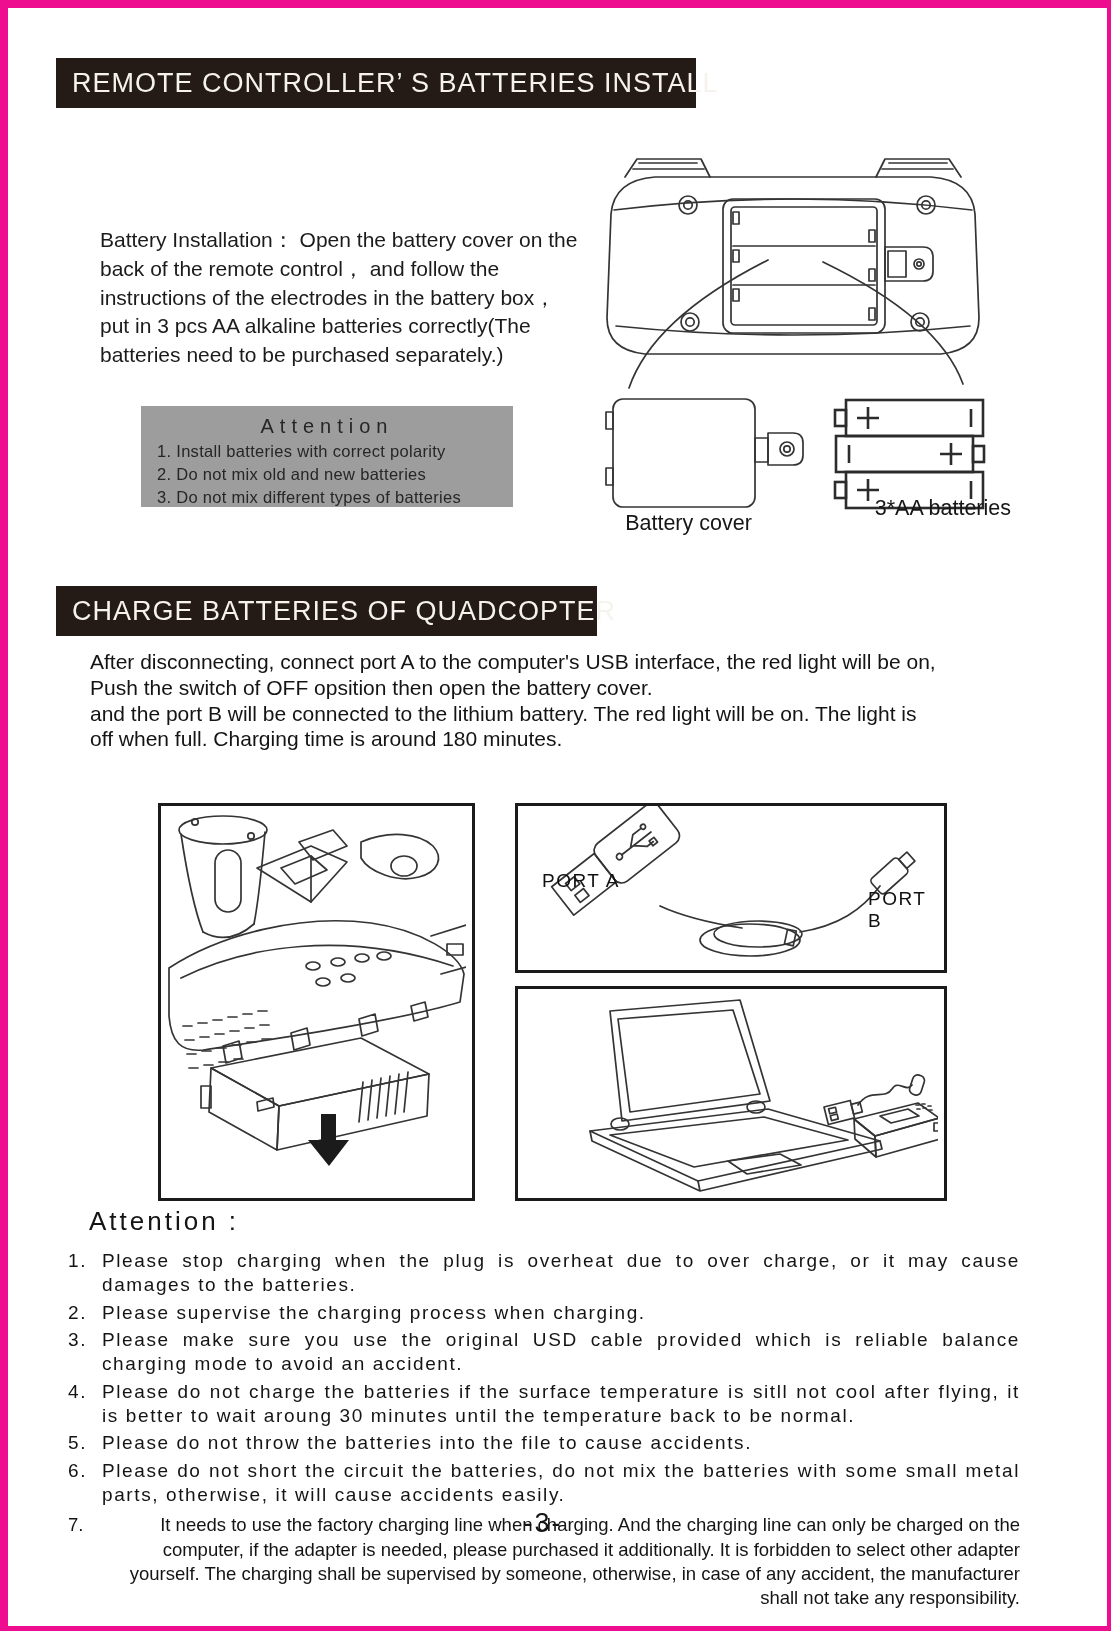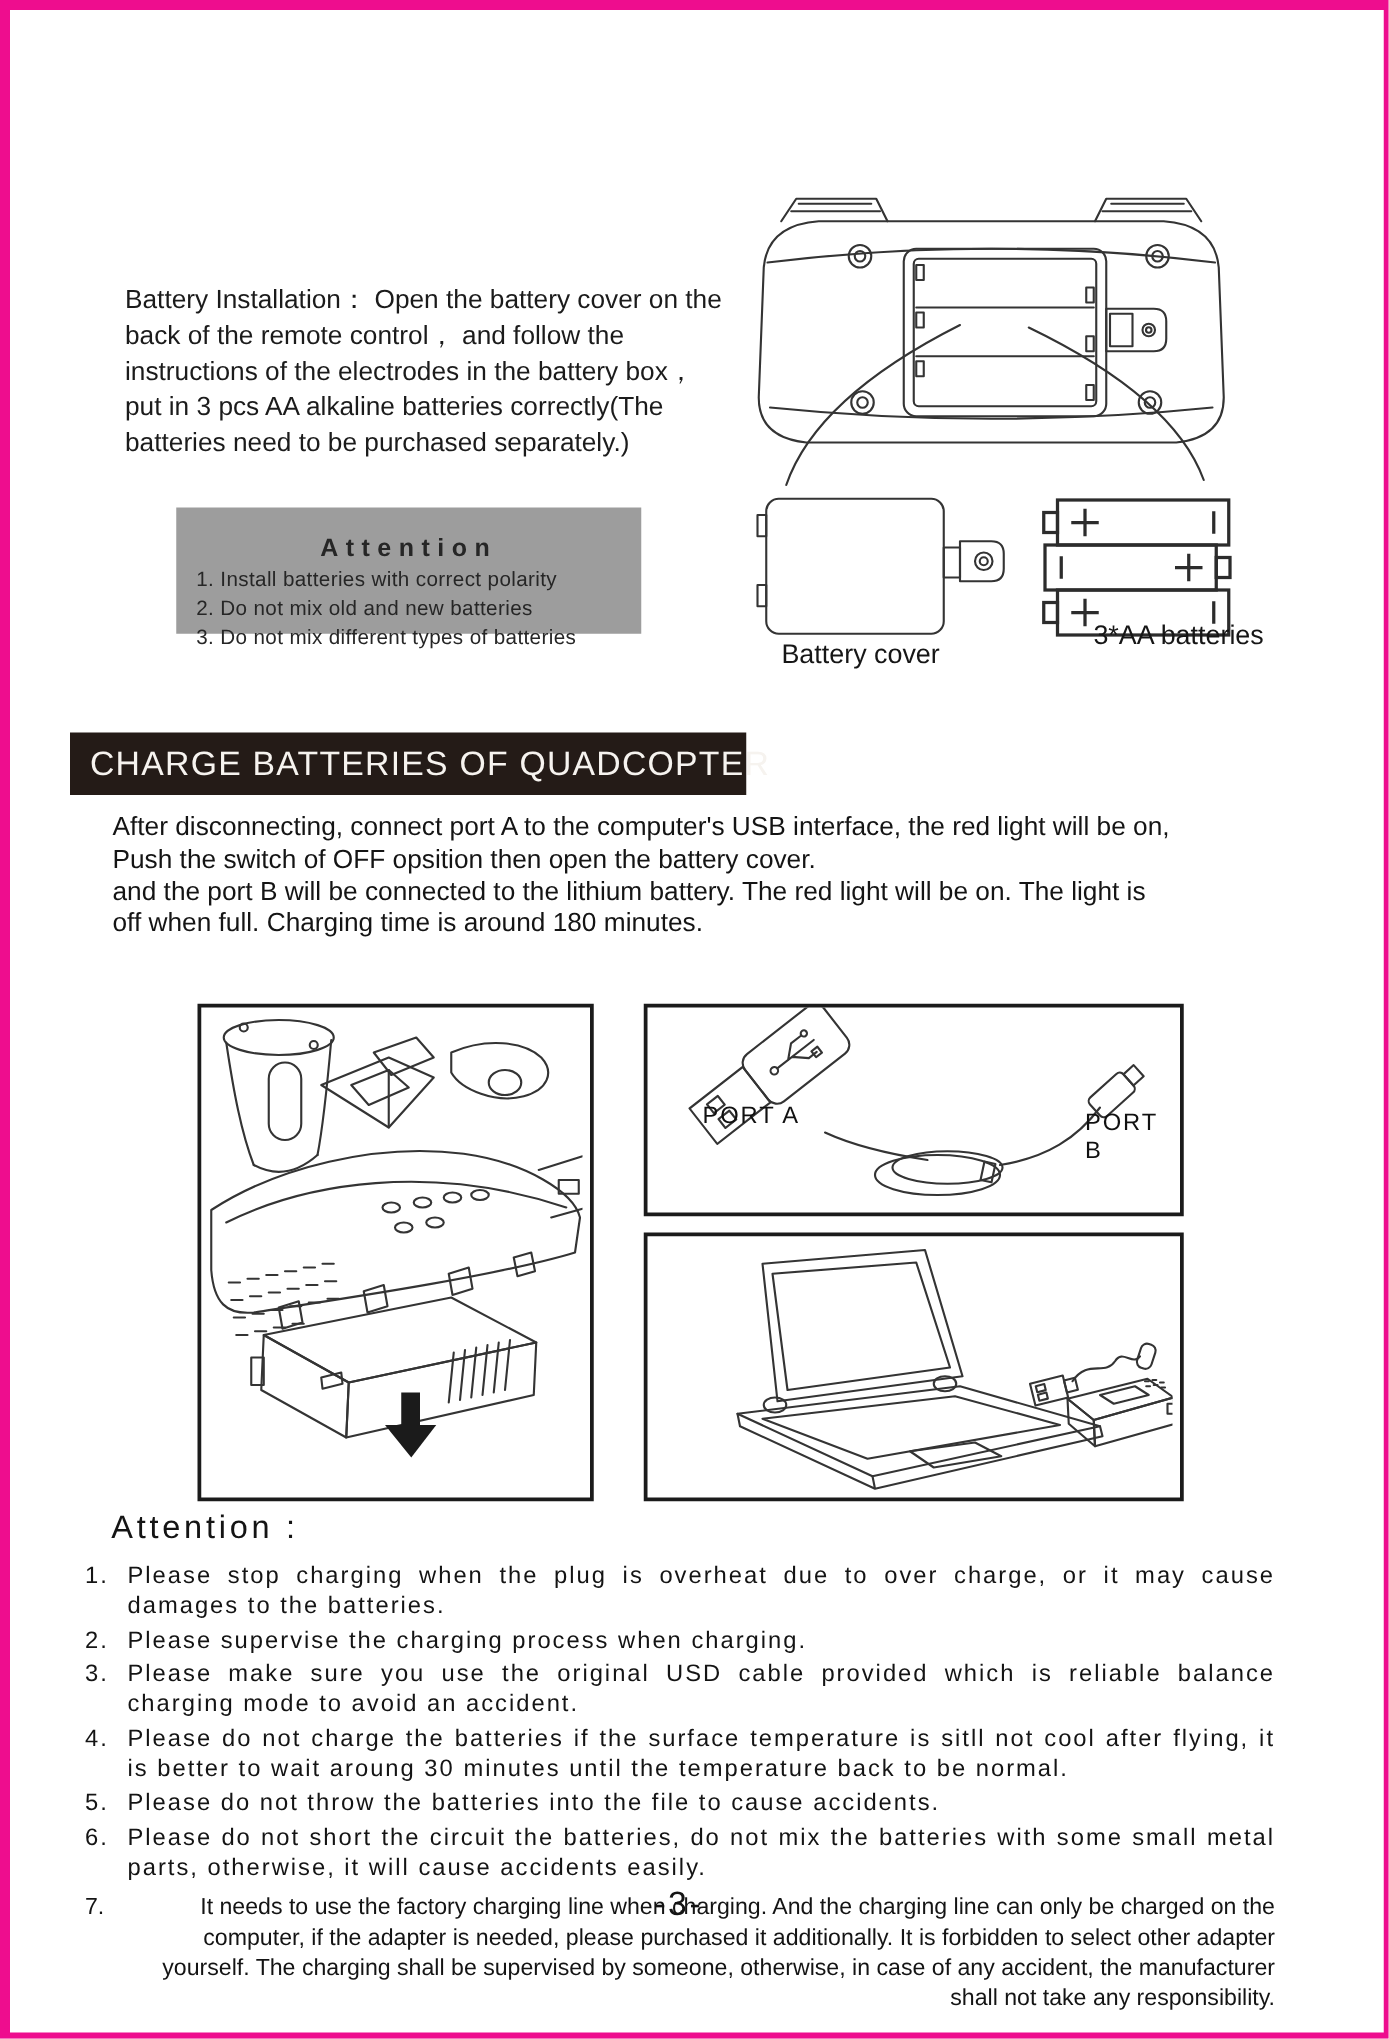--- a/index.html
+++ b/index.html
@@ -13,35 +13,35 @@
     position:absolute; background:#241b17; color:#f6f3ef; height:50px;
     line-height:50px; font-size:27px; letter-spacing:1px; padding-left:16px;
     white-space:nowrap;
   }
   #h1 { left:48px; top:50px; width:624px; }
   #h2 { left:48px; top:578px; width:525px; }
 
   .install { position:absolute; left:92px; top:218px; width:480px; font-size:21px; line-height:1.37; color:#1b1b1b; }
 
   .attn-box { position:absolute; left:133px; top:398px; width:372px; height:101px; background:#9d9d9d; color:#262626; }
-  .attn-box .ttl { text-align:center; font-size:20px; letter-spacing:6px; padding-top:22px;font-weight:bold; }
+  .attn-box .ttl { text-align:center; font-size:20px; letter-spacing:6px; padding-top:9px; }
   .attn-box .itm { font-size:16.5px; margin:4px 0 0 16px; letter-spacing:0.3px; }
 
   .caption { position:absolute; font-size:21.5px; color:#161616; }
   #cap-cover { left:588px; top:503px; width:185px; text-align:center; }
   #cap-batt  { left:808px; top:488px; width:195px; text-align:right; }
 
   .charge { position:absolute; left:82px; top:641px; width:965px; font-size:21px; line-height:1.23; color:#141414; }
 
   .frame { position:absolute; border:3px solid #1b1b1b; background:#fff; }
   #f-drone  { left:150px; top:795px; width:311px; height:392px; }
   #f-usb    { left:507px; top:795px; width:426px; height:164px; }
   #f-laptop { left:507px; top:978px; width:426px; height:209px; }
   .port { position:absolute; font-size:19px; letter-spacing:1.5px; color:#111; }
-  #porta { left:24px; top:76px;margin-left:20px; }
+  #porta { left:24px; top:64px; }
   #portb { left:350px; top:82px; }
 
   .attn2-title { position:absolute; left:81px; top:1198px; font-size:26px; letter-spacing:3px; color:#141414; }
   .list { position:absolute; left:60px; top:1241px; width:952px; }
   .li { display:flex; font-size:19px; line-height:1.28; letter-spacing:1.6px; margin-bottom:3px; color:#141414; }
   .li .n { width:34px; flex:none; }
   .li .t { flex:1; text-align:justify; }
   .li.narrow { letter-spacing:0; font-size:18.5px; line-height:1.32; margin-top:6px; }
   .li.narrow .t { text-align:right; }
 
@@ -51,20 +51,21 @@
   .art { position:absolute; }
   .ln  { fill:none; stroke:#343434; stroke-width:1.7; stroke-linecap:round; stroke-linejoin:round; }
   .lnB { fill:none; stroke:#2c2c2c; stroke-width:2.6; stroke-linecap:butt; stroke-linejoin:miter; }
   .fillblk { fill:#1b1b1b; stroke:none; }
 </style>
 </head>
 <body>
 
 <div class="page">
 
+  <div class="hbar" id="h1">REMOTE CONTROLLER’ S BATTERIES INSTALL</div>
 
   <div class="install">Battery Installation： Open the battery cover on the back of the remote control， and follow the instructions of the electrodes in the battery box， put in 3 pcs AA alkaline batteries correctly(The batteries need to be purchased separately.)</div>
 
   <svg class="art" style="left:575px; top:142px;" width="420" height="408" viewBox="0 0 420 408">
     <g class="ln">
 
       <path d="M42,27 L54,9 L118,9 L127,27"></path>
       <path d="M56,13 L114,13 M50,19 L121,19"></path>
       <path d="M293,27 L302,9 L366,9 L378,27"></path>
       <path d="M306,13 L364,13 M299,19 L370,19"></path>

